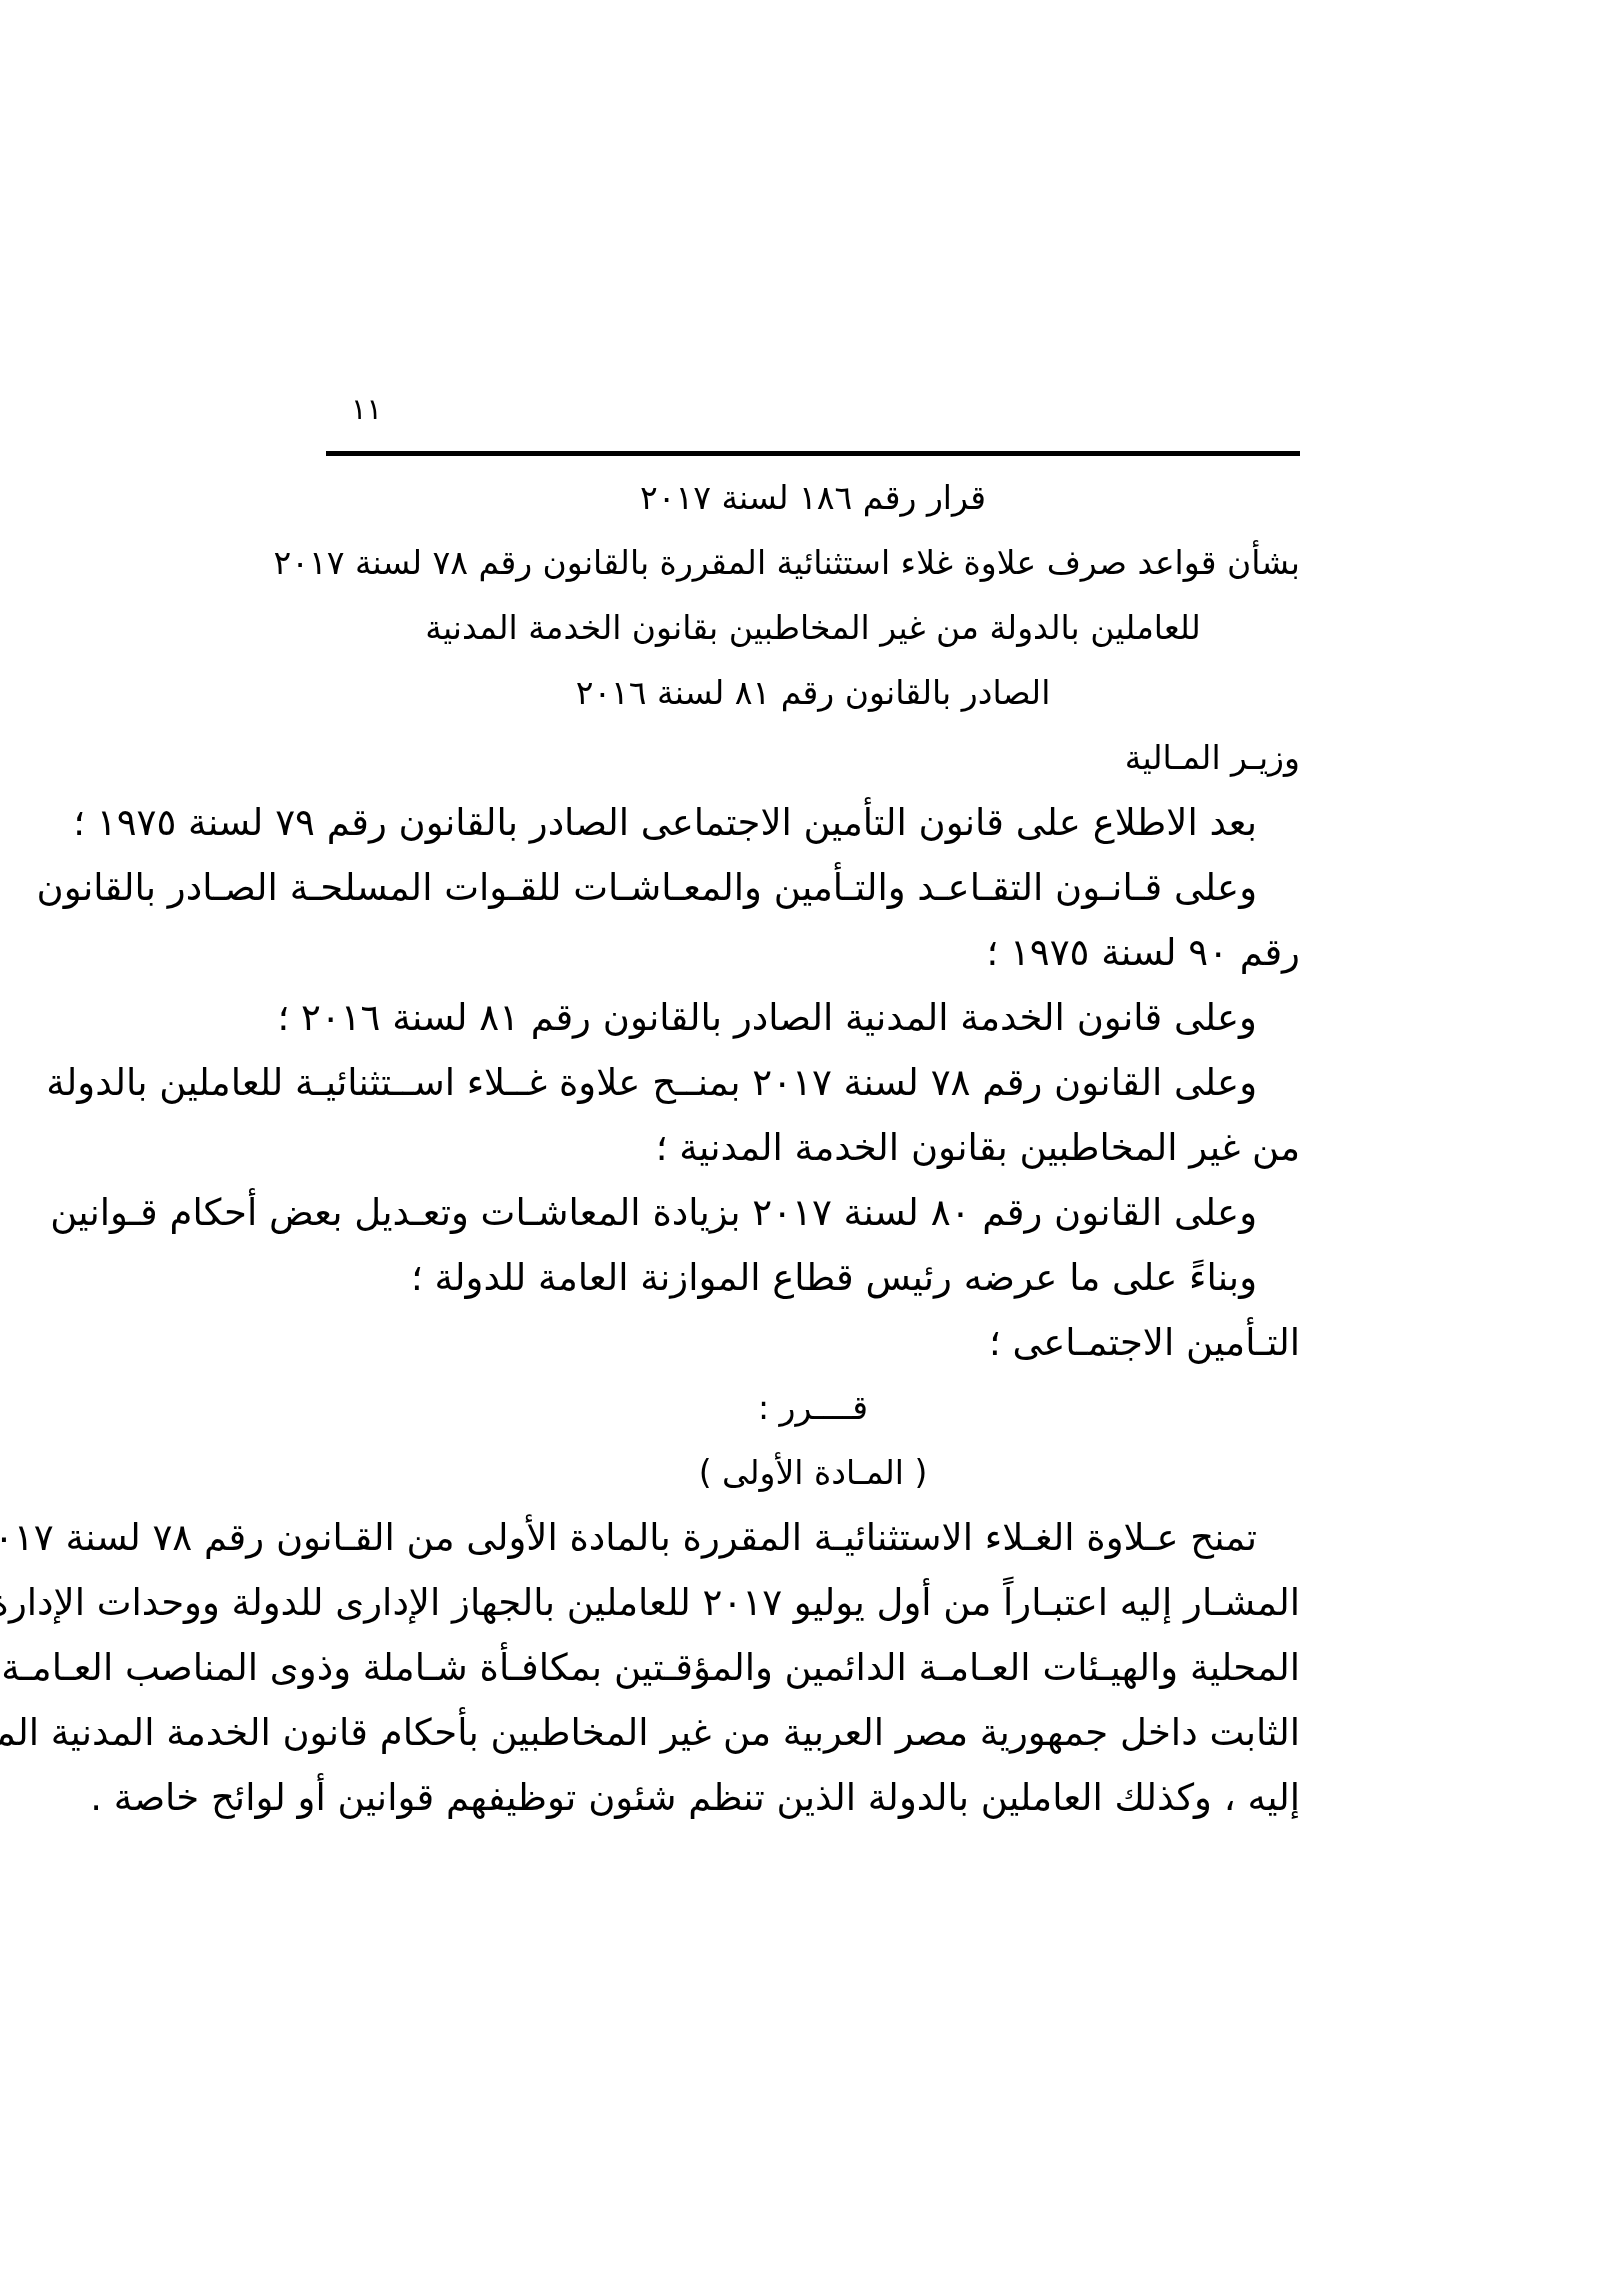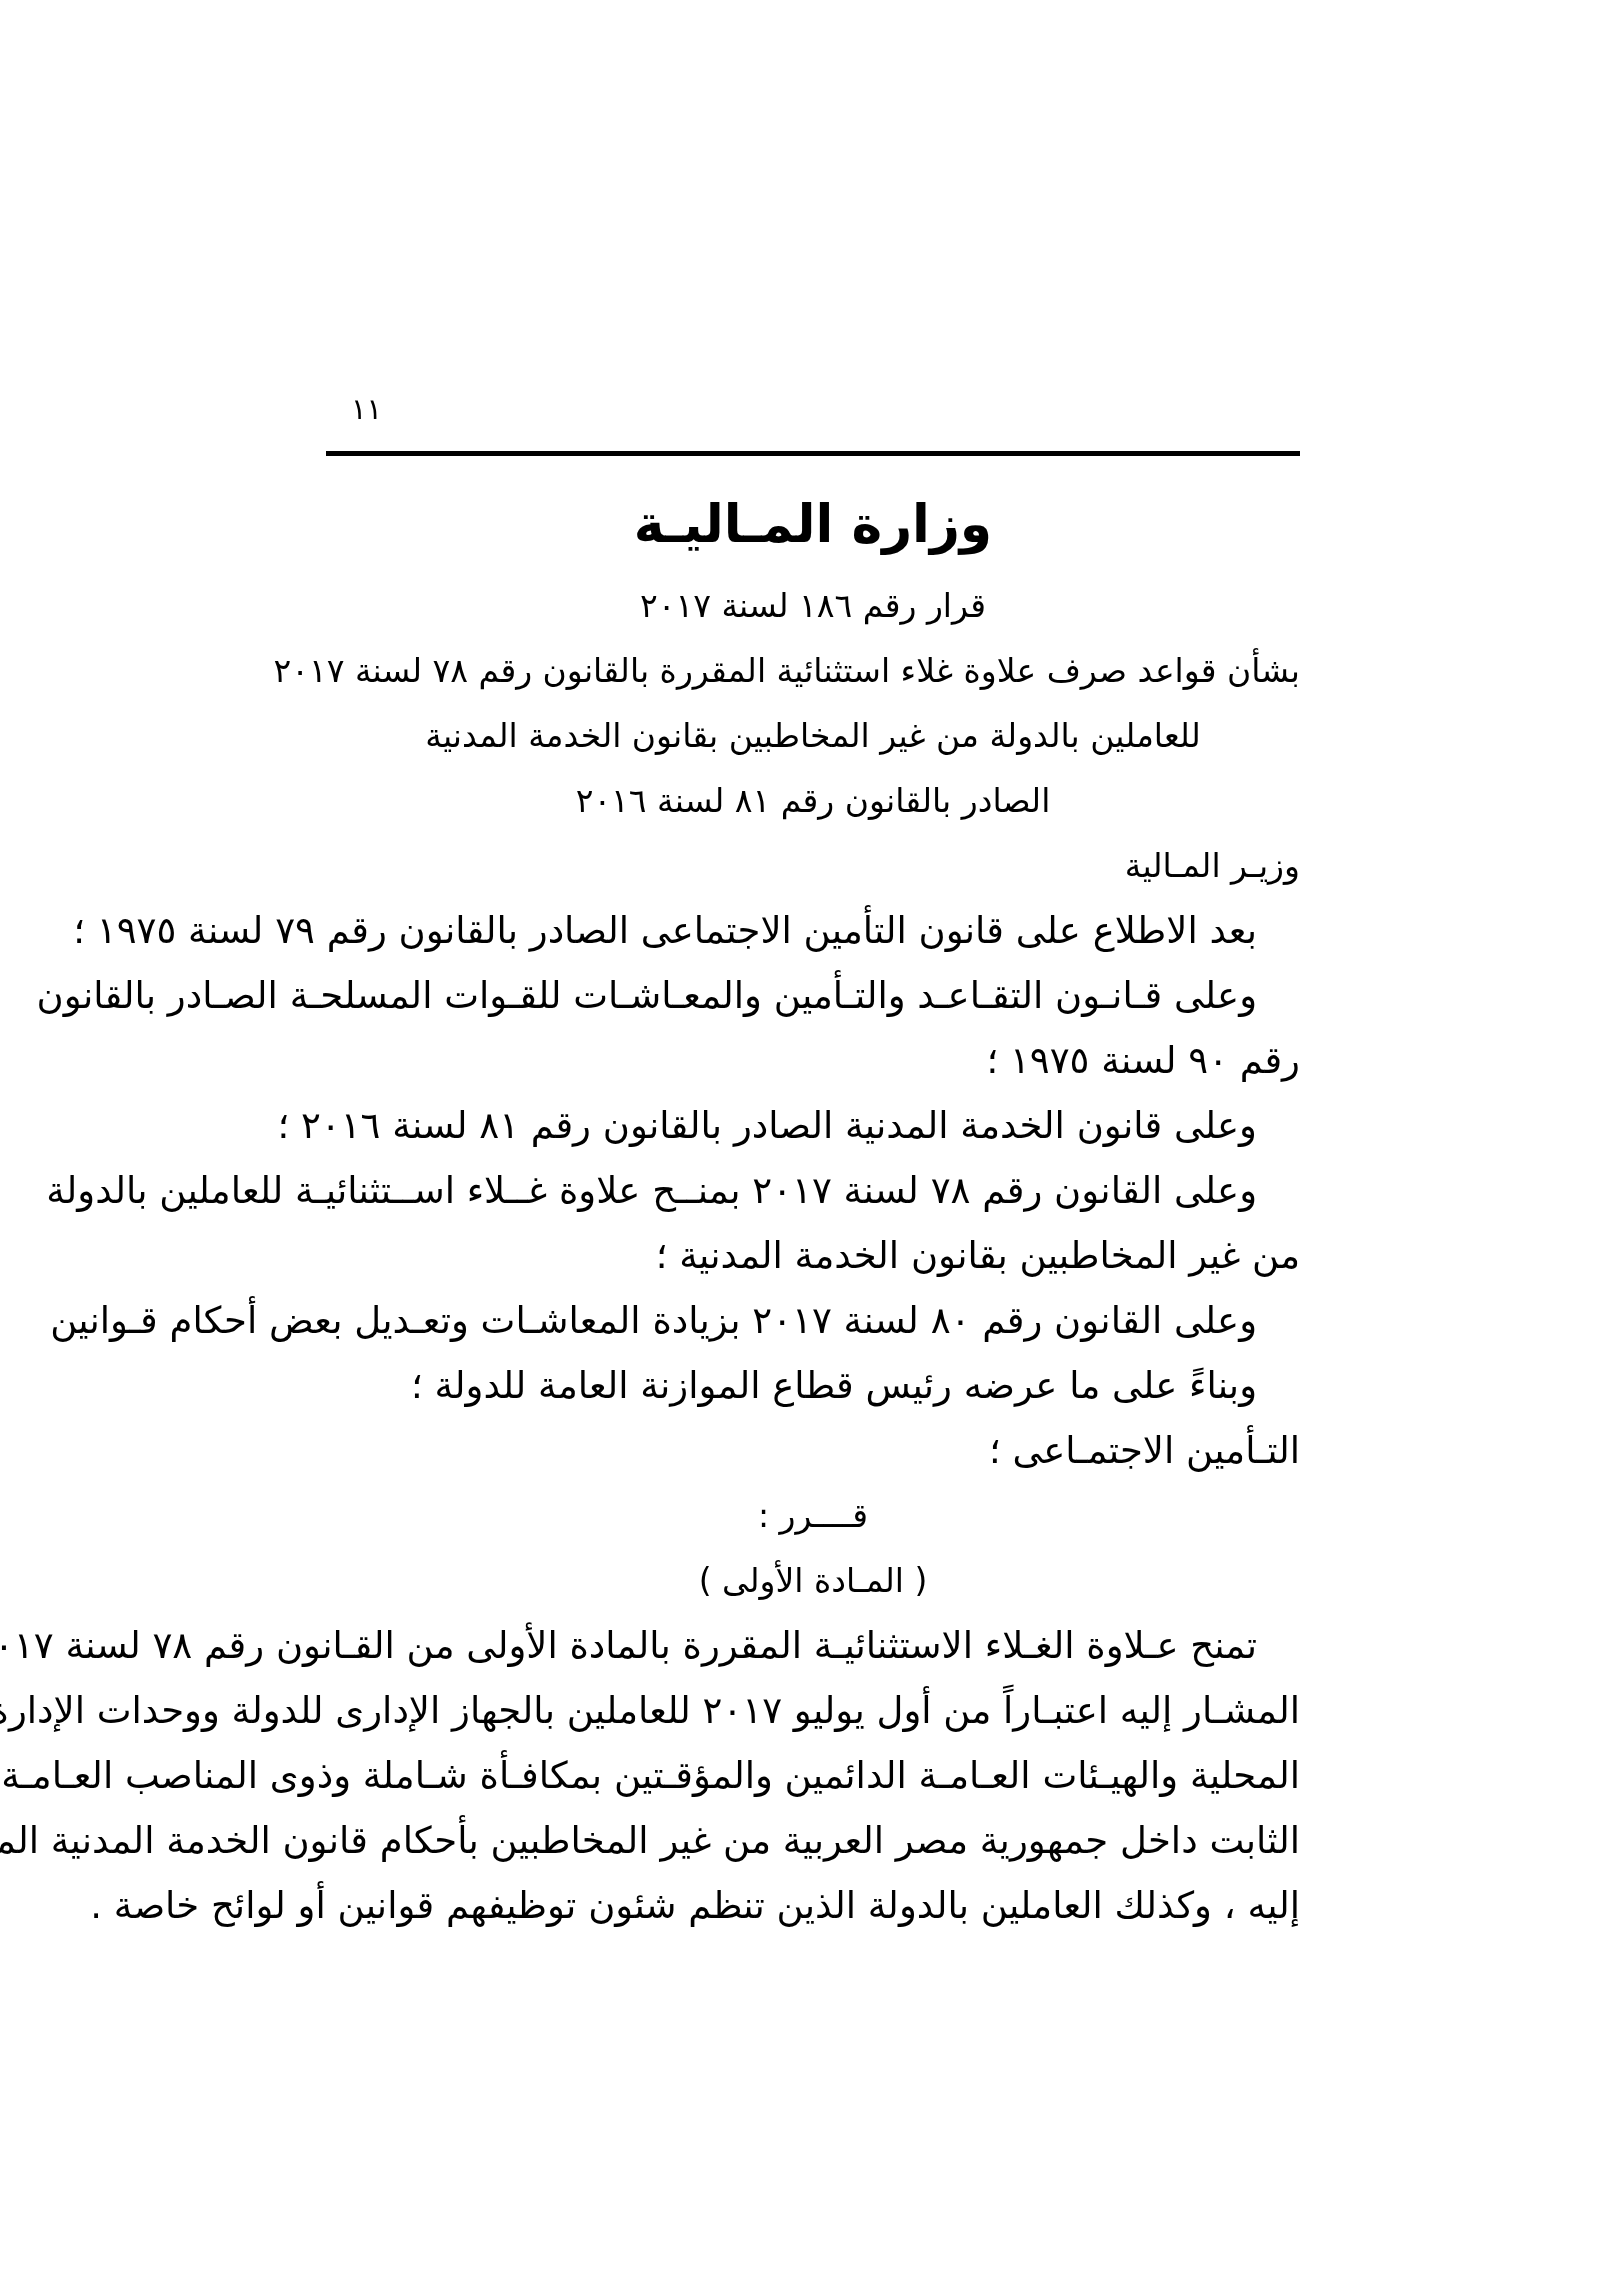--- a/index.html
+++ b/index.html
@@ -80,21 +80,20 @@
 <body>
 
 <div class="page">
 
   <div class="header-row">
     <span class="page-num">١١</span>
   </div>
 
   <div class="rule"></div>
 
-  <div class="ministry-title">وزارة المـاليـة</div>
 
   <div class="hline first-h">قرار رقم ١٨٦ لسنة ٢٠١٧</div>
   <div class="hline">بشأن قواعد صرف علاوة غلاء استثنائية المقررة بالقانون رقم ٧٨ لسنة ٢٠١٧</div>
   <div class="hline">للعاملين بالدولة من غير المخاطبين بقانون الخدمة المدنية</div>
   <div class="hline">الصادر بالقانون رقم ٨١ لسنة ٢٠١٦</div>
 
   <div class="minister">وزيـر المـالية</div>
 
   <div>
     <div class="bline indent jus">بعد الاطلاع على قانون التأمين الاجتماعى الصادر بالقانون رقم ٧٩ لسنة ١٩٧٥ ؛</div>

